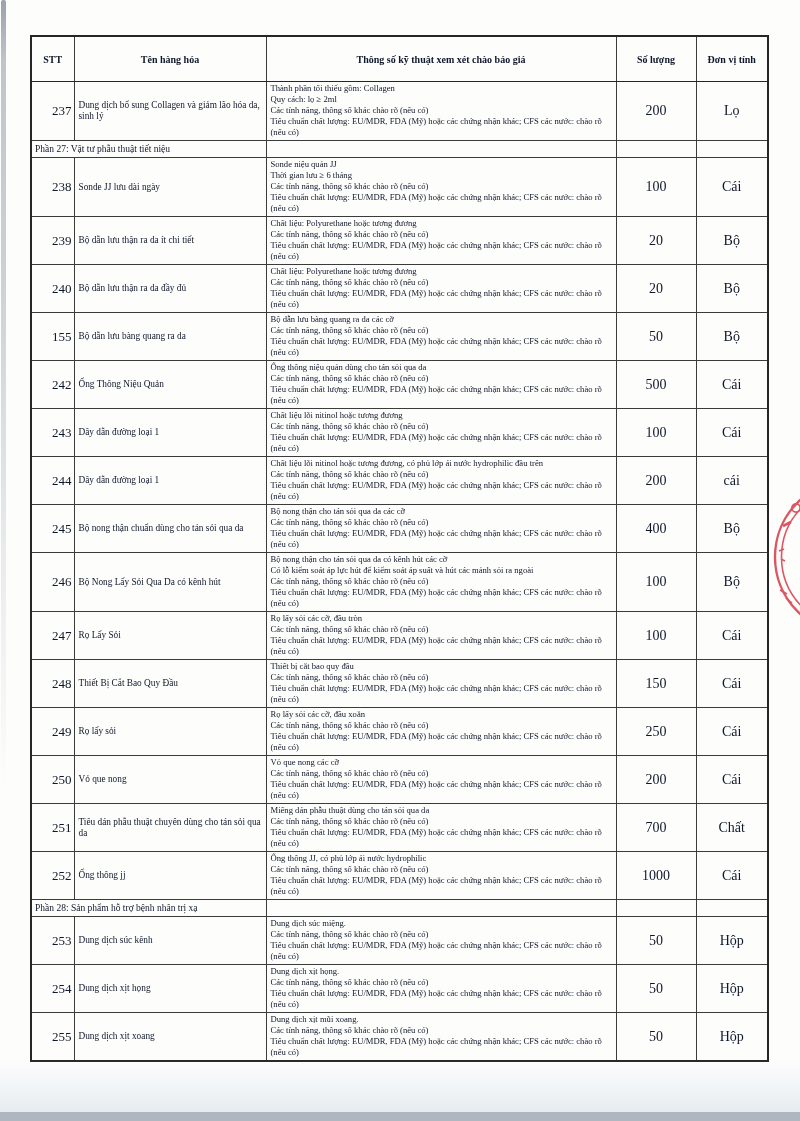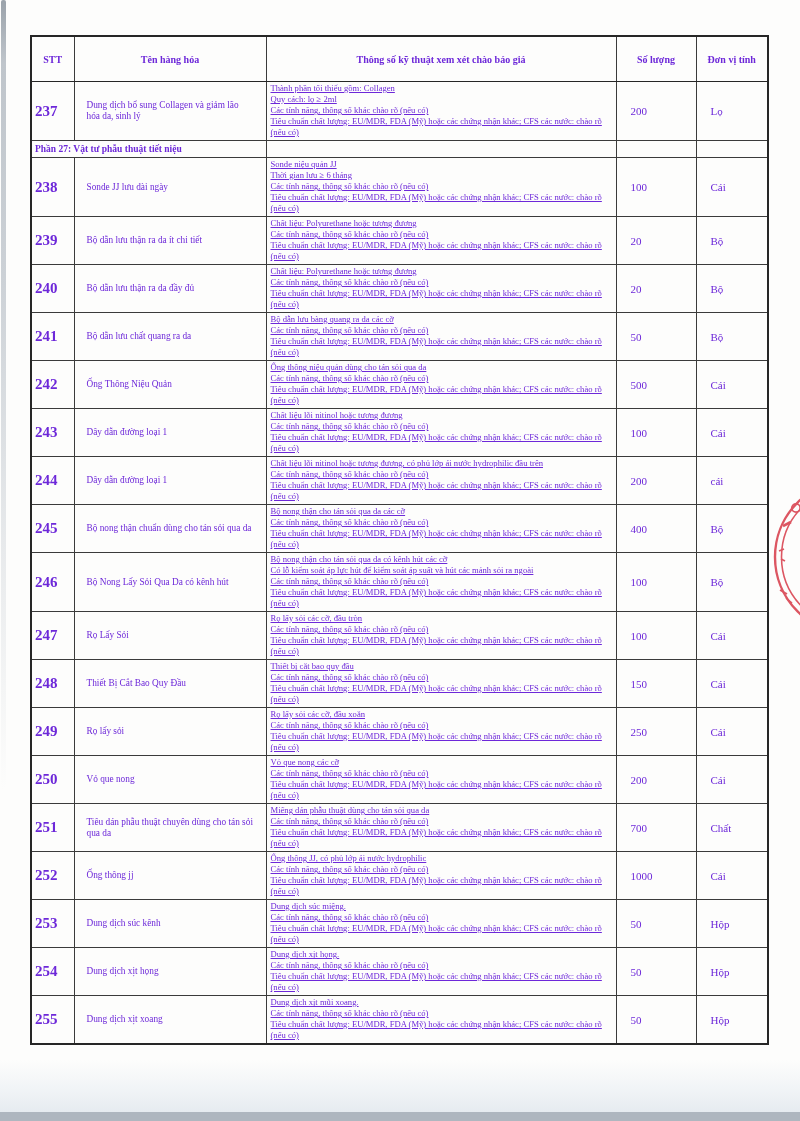--- a/index.html
+++ b/index.html
@@ -28,60 +28,58 @@
     position: absolute; left: 0; bottom: 0; width: 800px; height: 9px;
     background: #aeb6bf;
   }
 
   
   .table-wrap { position: absolute; left: 30px; top: 35px; }
   table.spec-table {
     border-collapse: collapse;
     table-layout: fixed;
     width: 737px;
-    color: #6d28d9;
+    color: #0f172a;
   }
   .spec-table col.c-stt  { width: 43px; }
   .spec-table col.c-name { width: 192px; }
   .spec-table col.c-spec { width: 350px; }
   .spec-table col.c-qty  { width: 80px; }
   .spec-table col.c-unit { width: 72px; }
 
   .spec-table th, .spec-table td { border: 1px solid #3b3b3b; }
   table.spec-table { border: 2px solid #262626; }
   .spec-table thead th { border-bottom: 1.5px solid #262626; }
 
   .spec-table th {
     font-size: 10px; font-weight: bold; text-align: center;
     height: 40px; padding: 2px 3px;
   }
   td.stt-cell {
-    font-size: 15px; vertical-align: middle; text-align: left;
+    font-size: 13px; vertical-align: middle; text-align: right;
     padding: 1px 2px 1px 3px;
-    font-weight: bold;
   }
   td.name-cell {
     font-size: 9.3px; vertical-align: middle; text-align: left;
-    padding: 1px 12px; line-height: 11px;
+    padding: 1px 4px; line-height: 11px;
   }
   td.spec-cell {
     font-size: 8.6px; vertical-align: top; text-align: left;
     padding: 1px 4px 2px 4px; line-height: 11px;
     white-space: pre-line;
-    text-decoration: underline;
   }
   td.qty-cell, td.unit-cell {
-    font-size: 11px; vertical-align: middle; text-align: left;
+    font-size: 14px; vertical-align: middle; text-align: center;
     padding: 1px 14px;
   }
   tr.section-row td {
     height: 13px;
   }
   td.section-label {
-    font-weight: bold; font-size: 9.5px; text-align: left;
+    font-weight: normal; font-size: 9.5px; text-align: left;
     padding: 1px 3px; line-height: 12px; vertical-align: middle;
   }
 
   
   .stamp-svg { position: absolute; left: 0; top: 0; pointer-events: none; }
 </style>
 </head>
 <body>
 
 <div class="page">
@@ -145,22 +143,22 @@
           <tr class="item-row">
             <td class="stt-cell">240</td>
             <td class="name-cell">Bộ dẫn lưu thận ra da đầy đủ</td>
             <td class="spec-cell">Chất liệu: Polyurethane hoặc tương đương
 Các tính năng, thông số khác chào rõ (nếu có)
 Tiêu chuẩn chất lượng: EU/MDR, FDA (Mỹ) hoặc các chứng nhận khác; CFS các nước: chào rõ (nếu có)</td>
             <td class="qty-cell">20</td>
             <td class="unit-cell">Bộ</td>
           </tr>
           <tr class="item-row">
-            <td class="stt-cell">241</td>
-            <td class="name-cell">Bộ dẫn lưu chất quang ra da</td>
+            <td class="stt-cell">155</td>
+            <td class="name-cell">Bộ dẫn lưu bàng quang ra da</td>
             <td class="spec-cell">Bộ dẫn lưu bàng quang ra da các cỡ
 Các tính năng, thông số khác chào rõ (nếu có)
 Tiêu chuẩn chất lượng: EU/MDR, FDA (Mỹ) hoặc các chứng nhận khác; CFS các nước: chào rõ (nếu có)</td>
             <td class="qty-cell">50</td>
             <td class="unit-cell">Bộ</td>
           </tr>
           <tr class="item-row">
             <td class="stt-cell">242</td>
             <td class="name-cell">Ống Thông Niệu Quản</td>
             <td class="spec-cell">Ống thông niệu quản dùng cho tán sỏi qua da
@@ -252,20 +250,26 @@
             <td class="unit-cell">Chất</td>
           </tr>
           <tr class="item-row">
             <td class="stt-cell">252</td>
             <td class="name-cell">Ống thông jj</td>
             <td class="spec-cell">Ống thông JJ, có phủ lớp ái nước hydrophilic
 Các tính năng, thông số khác chào rõ (nếu có)
 Tiêu chuẩn chất lượng: EU/MDR, FDA (Mỹ) hoặc các chứng nhận khác; CFS các nước: chào rõ (nếu có)</td>
             <td class="qty-cell">1000</td>
             <td class="unit-cell">Cái</td>
+          </tr>
+          <tr class="section-row">
+            <td class="section-label" colspan="2">Phần 28: Sản phẩm hỗ trợ bệnh nhân trị xạ</td>
+            <td class="spec-cell"></td>
+            <td class="qty-cell"></td>
+            <td class="unit-cell"></td>
           </tr>
           <tr class="item-row">
             <td class="stt-cell">253</td>
             <td class="name-cell">Dung dịch súc kênh</td>
             <td class="spec-cell">Dung dịch súc miệng.
 Các tính năng, thông số khác chào rõ (nếu có)
 Tiêu chuẩn chất lượng: EU/MDR, FDA (Mỹ) hoặc các chứng nhận khác; CFS các nước: chào rõ (nếu có)</td>
             <td class="qty-cell">50</td>
             <td class="unit-cell">Hộp</td>
           </tr>

